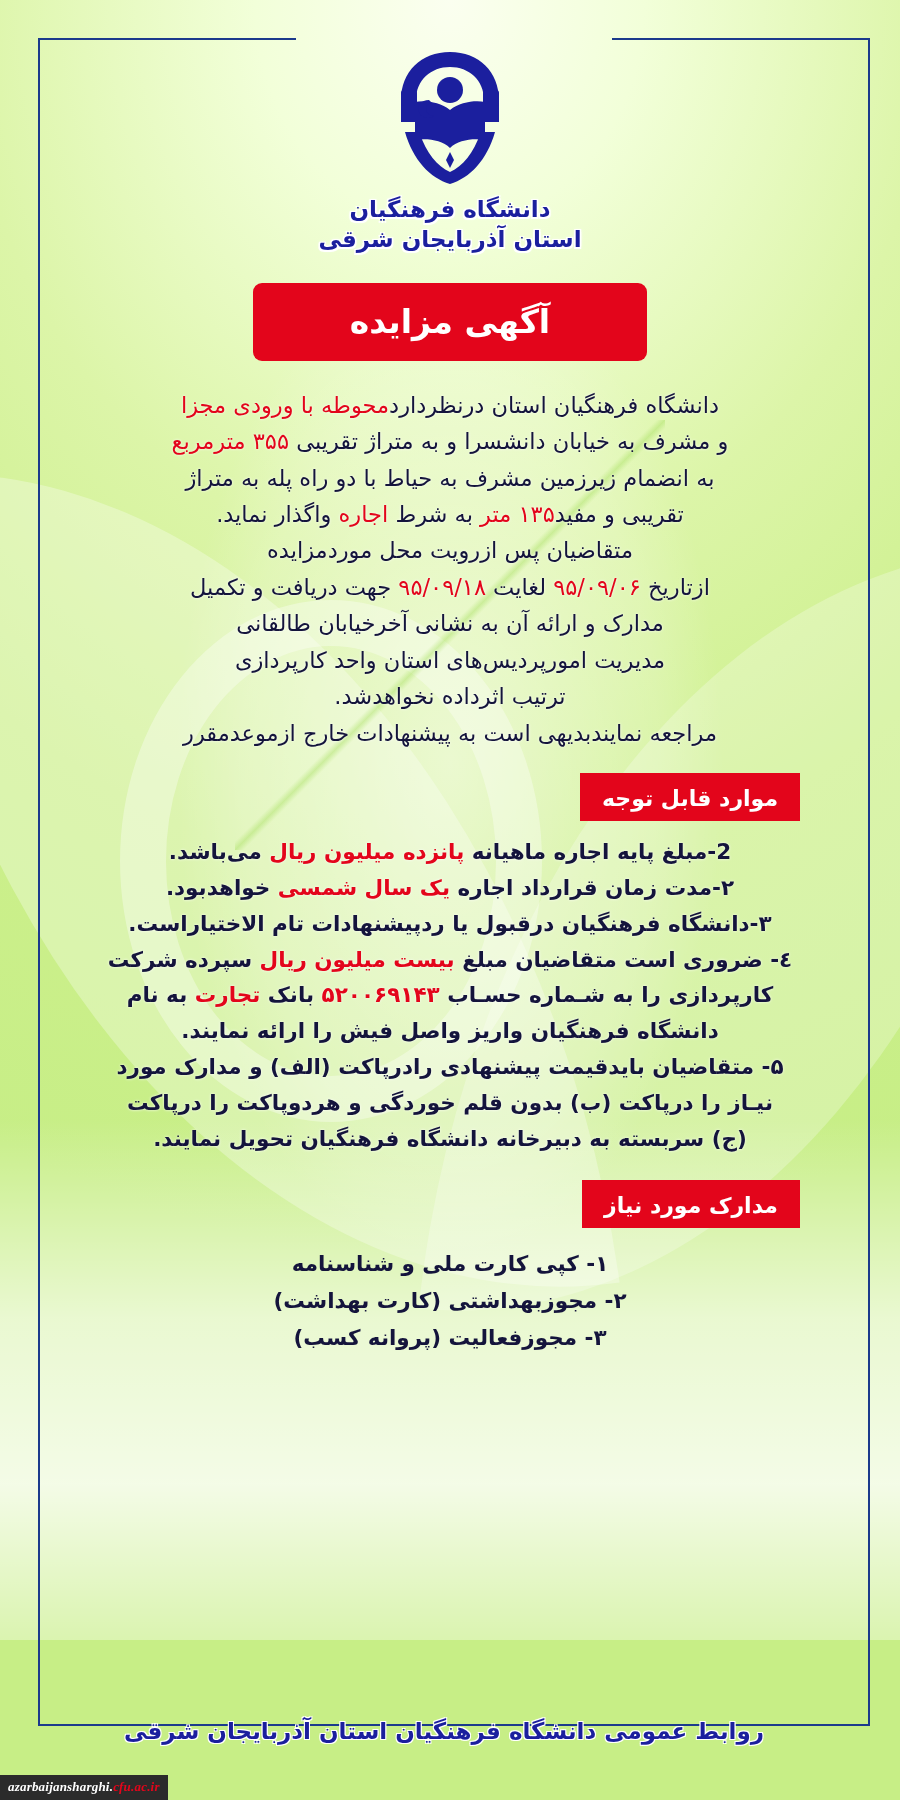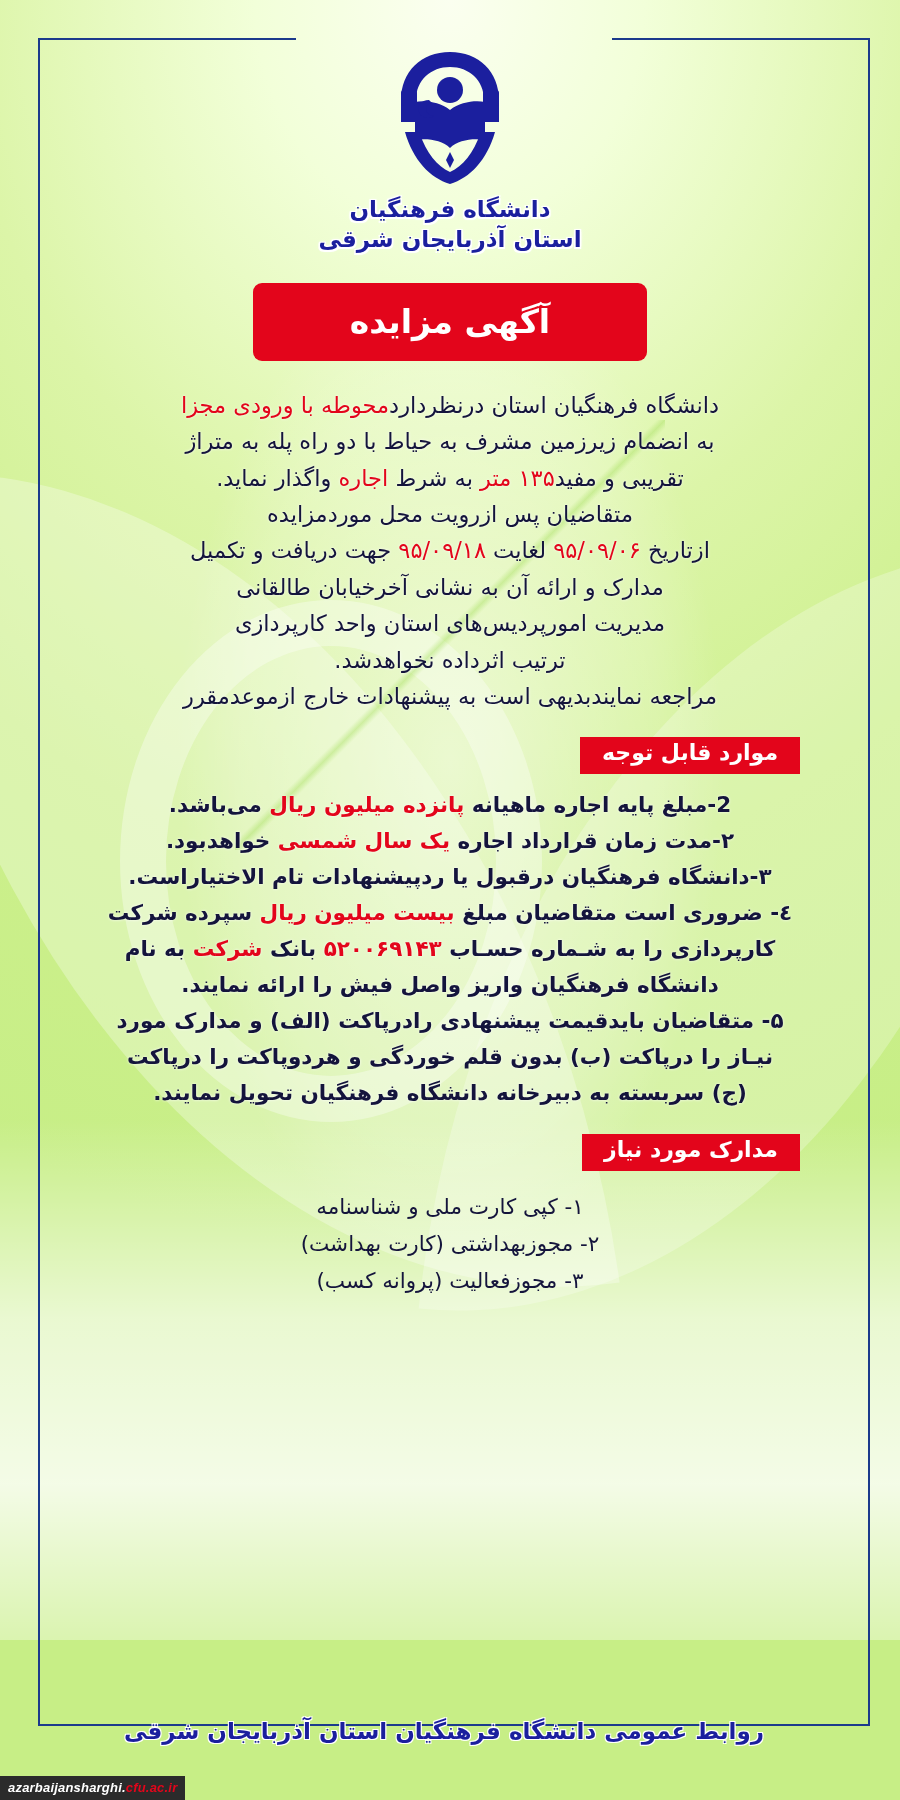--- a/index.html
+++ b/index.html
@@ -171,21 +171,21 @@
     width: 700px;
     display: flex;
     justify-content: flex-start;
     margin-top: 22px;
   }
   .section-bar .bar {
     background: #e3051b;
     color: #ffffff;
     font-size: 22px;
     font-weight: bold;
-    padding: 2px 22px 8px 22px;
+    padding: 12px 22px 8px 22px;
     line-height: 1.25;
   }
 
   
   .list {
     width: 700px;
     margin-top: 14px;
     color: #14143c;
     font-weight: bold;
     font-size: 21.5px;
@@ -193,21 +193,21 @@
     text-shadow: 0 0 3px rgba(255,255,255,0.9);
   }
   .list .li { margin-bottom: 2px; }
   .list .li.just { text-align: justify; text-align-last: center; }
   .list .li.center { text-align: center; }
 
   .docs-list {
     width: 700px;
     margin-top: 18px;
     color: #14143c;
-    font-weight: normal;
+    font-weight: bold;
     font-size: 21.5px;
     line-height: 1.72;
     text-align: center;
   }
 
   
   .footer {
     position: absolute;
     left: 0;
     right: 12px;
@@ -221,21 +221,21 @@
       -1px 1px 0 #fff, 1px 1px 0 #fff;
   }
 
   
   .watermark {
     position: absolute;
     left: 0;
     bottom: 0;
     background: #2b2b2b;
     color: #ffffff;
-    font-family: Liberation Sans, sans-serif;
+    font-family: Liberation Serif, serif;
     font-style: italic;
     font-weight: bold;
     font-size: 13px;
     padding: 4px 8px 5px 8px;
     letter-spacing: 0.2px;
     direction: ltr;
   }
   .watermark .wm-accent { color: #e3051b; }
 </style>
 </head>
@@ -283,20 +283,23 @@
       <div>استان آذربایجان شرقی</div>
     </div>
 
     <div class="title-banner">
       <span>آگهی مزایده</span>
     </div>
 
     <div class="lede">
       <p>
         <span>دانشگاه فرهنگیان استان درنظردارد</span><span class="hl">محوطه با ورودی مجزا</span>
+      </p>
+      <p>
+        <span>و مشرف به خیابان دانشسرا و به متراژ تقریبی </span><span class="hl">۳۵۵ مترمربع</span>
       </p>
       <p>به انضمام زیرزمین مشرف به حیاط با دو راه پله به متراژ</p>
       <p>
         <span>تقریبی و مفید</span><span class="hl">۱۳۵ متر</span><span> به شرط </span><span class="hl">اجاره</span><span> واگذار نماید.</span>
       </p>
       <p>متقاضیان پس ازرویت محل موردمزایده</p>
       <p>
         <span>ازتاریخ </span><span class="hl">۹۵/۰۹/۰۶</span><span> لغایت </span><span class="hl">۹۵/۰۹/۱۸</span><span> جهت دریافت و تکمیل</span>
       </p>
       <p>مدارک و ارائه آن به نشانی آخرخیابان طالقانی</p>
@@ -316,21 +319,21 @@
       <div class="li center">
         <span>۲-مدت زمان قرارداد اجاره </span><span class="hl">یک سال شمسی</span><span> خواهدبود.</span>
       </div>
       <div class="li center">
         <span>۳-دانشگاه فرهنگیان درقبول یا ردپیشنهادات تام الاختیاراست.</span>
       </div>
       <div class="li center">
         <span>٤- ضروری است متقاضیان مبلغ </span><span class="hl">بیست میلیون ریال</span><span> سپرده شرکت</span>
       </div>
       <div class="li just">
-        <span>کارپردازی را به شـماره حسـاب </span><span class="hl">۵۲۰۰۶۹۱۴۳</span><span> بانک </span><span class="hl">شرکت</span><span> به نام</span>
+        <span>کارپردازی را به شـماره حسـاب </span><span class="hl">۵۲۰۰۶۹۱۴۳</span><span> بانک </span><span class="hl">تجارت</span><span> به نام</span>
       </div>
       <div class="li center">دانشگاه فرهنگیان واریز واصل فیش را ارائه نمایند.</div>
       <div class="li just">۵- متقاضیان بایدقیمت پیشنهادی رادرپاکت (الف) و مدارک مورد</div>
       <div class="li just">نیـاز را  درپاکت (ب) بدون قلم خوردگی و هردوپاکت را درپاکت</div>
       <div class="li center">(ج) سربسته به دبیرخانه دانشگاه فرهنگیان تحویل نمایند.</div>
     </div>
 
     <div class="section-bar">
       <div class="bar">مدارک مورد نیاز</div>
     </div>

